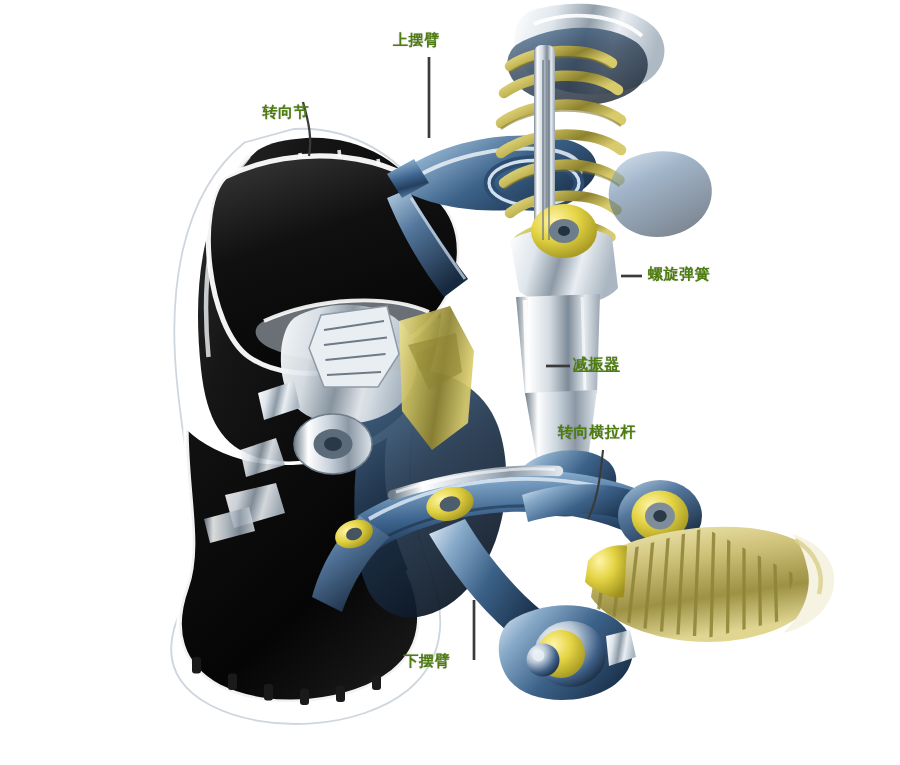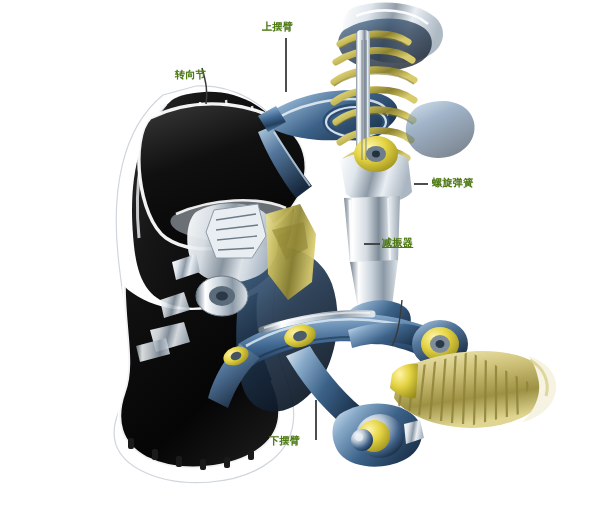--- a/index.html
+++ b/index.html
@@ -399,16 +399,17 @@
 
 
   <div class="label lbl-knuckle">转向节</div>
 
   <div class="label lbl-upperarm">上摆臂</div>
 
   <div class="label lbl-spring">螺旋弹簧</div>
 
   <div class="label lbl-damper">减振器</div>
 
+  <div class="label lbl-tierod">转向横拉杆</div>
 
   <div class="label lbl-lowerarm">下摆臂</div>
 
 </div>
 
 </body></html>

